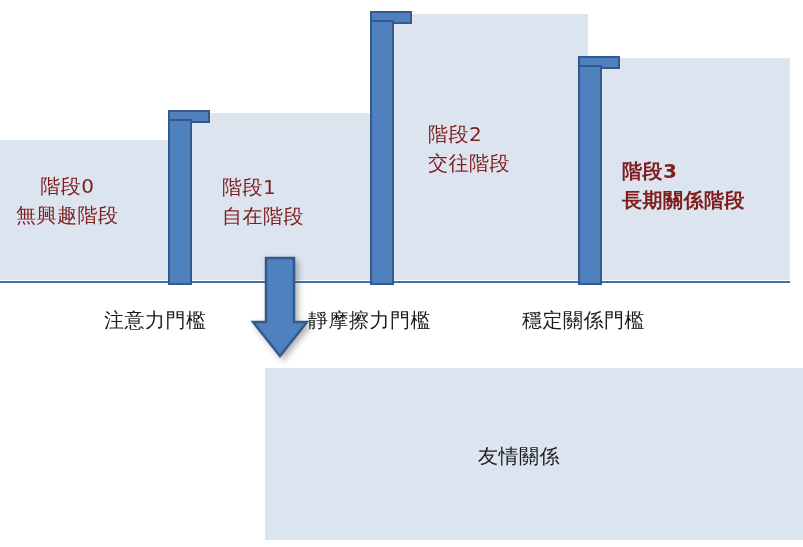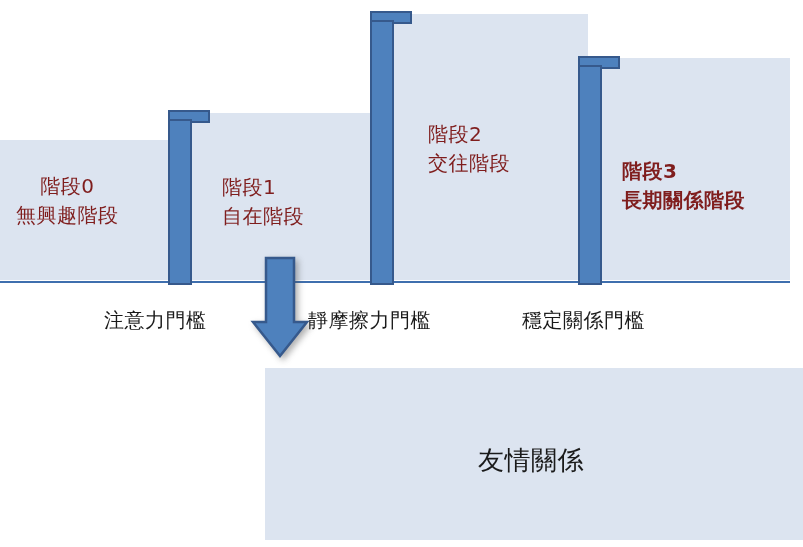--- a/index.html
+++ b/index.html
@@ -78,21 +78,21 @@
   }
 
   
   .outcome-box {
     position: absolute;
     background: #dce4f0;
   }
   .outcome-label {
     position: absolute;
     color: #1a1a1a;
-    font-size: 26px;
+    font-size: 20px;
     white-space: pre;
     letter-spacing: 0.5px;
   }
 </style>
 </head>
 <body>
 
 <div id="diagram">
 
   <div class="step-box" style="left:0px; top:140px; width:170px; height:140px;"></div>

